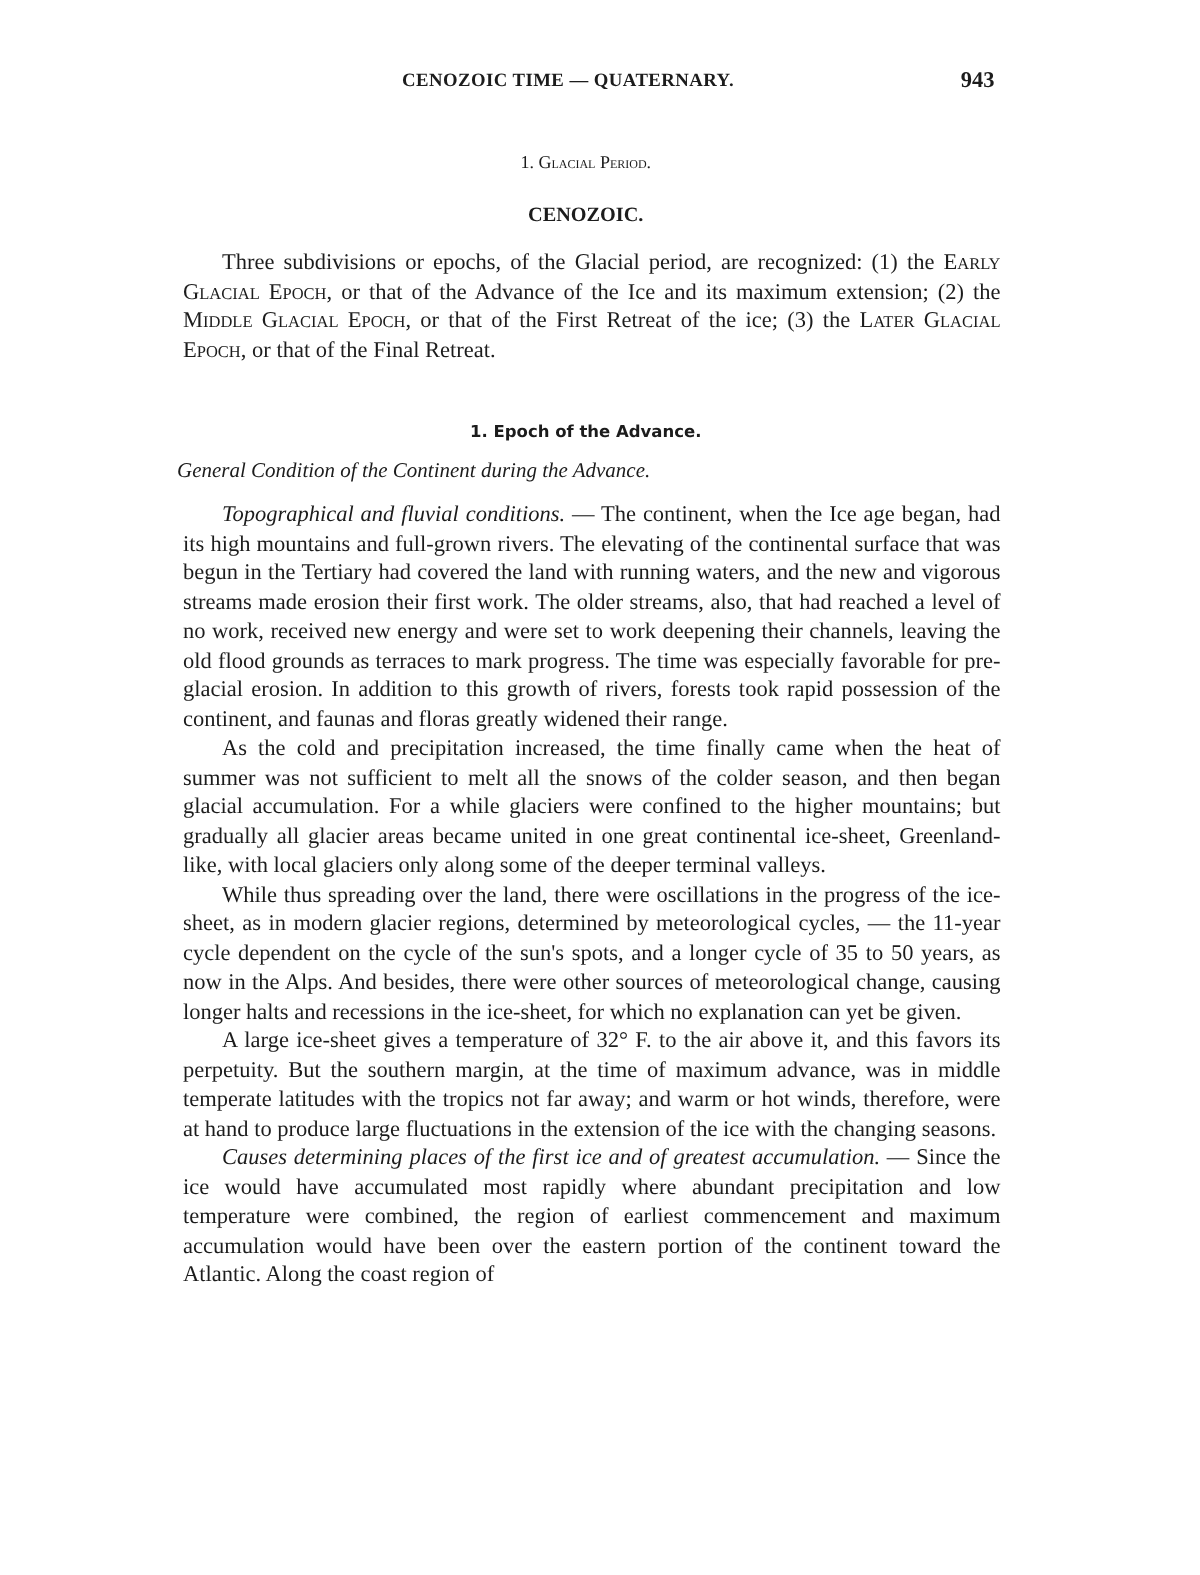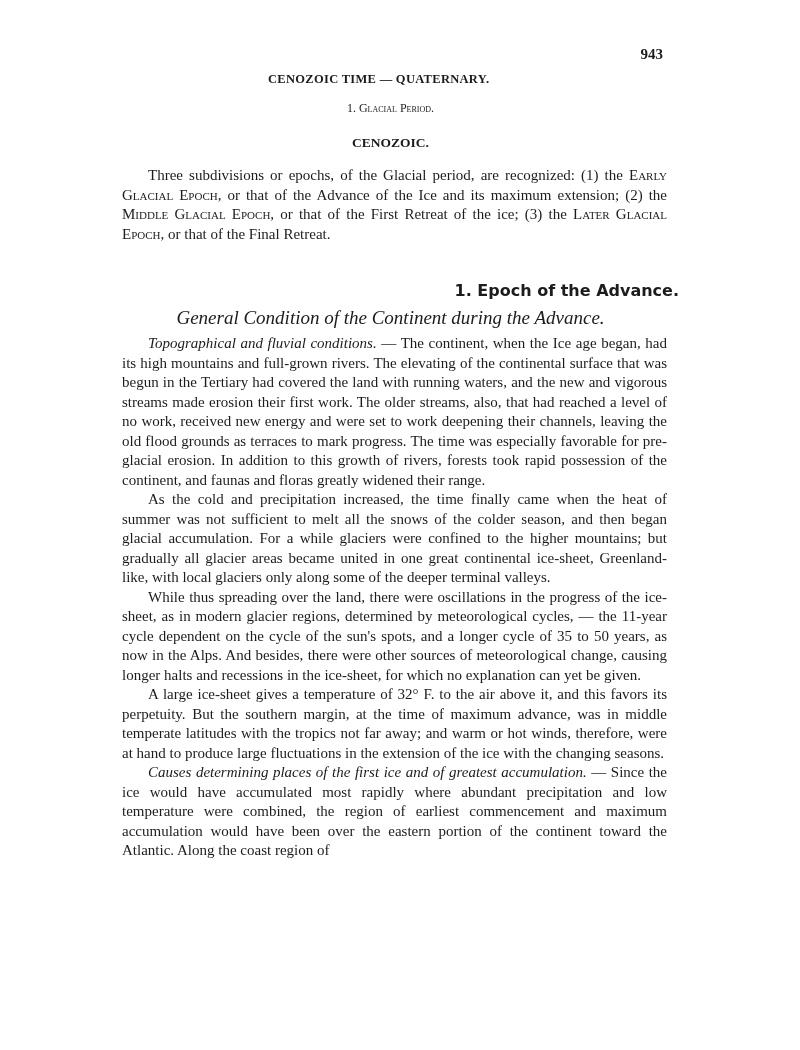--- a/index.html
+++ b/index.html
@@ -1,31 +1,31 @@
 <!DOCTYPE html>
 <html><head>
 <meta charset="utf-8">
 <style>
   html, body { margin:0; padding:0; background:#ffffff; }
   body { width:800px; height:1050px; position:relative; overflow:hidden;
          font-family:"Liberation Serif","DejaVu Serif",serif; color:#1c1c1c; }
   .page { position:absolute; left:118px; top:0; width:545px; }
   .running-head { position:absolute; top:46px; left:0; width:545px; height:20px; }
-  .running-title { position:absolute; left:150px; top:0; font-size:12.5px; font-weight:bold; letter-spacing:0.3px;margin-top:26px; }
+  .running-title { position:absolute; left:150px; top:0; font-size:12.5px; font-weight:bold; letter-spacing:0.3px; }
   .page-number { position:absolute; right:0; top:0; font-size:15px; font-weight:bold; }
   .chapter-title { position:absolute; top:101px; left:0; width:545px; text-align:center; font-size:12px; }
   .chapter-title .sc { font-variant:small-caps; }
   .region-title { position:absolute; top:135px; left:0; width:545px; text-align:center; font-size:13.5px; font-weight:bold; }
   .block { position:absolute; left:4px; width:545px; font-size:15px; line-height:19.5px; text-align:justify; }
   .block p { margin:0; text-indent:26px; }
   .sc { font-variant:small-caps; }
   .intro { top:166px; }
-  .section-heading { position:absolute; top:281px; left:16px; width:545px; text-align:right;
-        font-family:"DejaVu Sans","Liberation Sans",sans-serif; font-weight:bold; font-size:16px; }
-  .subsection-heading { position:absolute; top:307px; left:0; width:545px; text-align:center; font-style:italic; font-size:19px; }
+  .section-heading { position:absolute; top:281px; left:0; width:545px; text-align:center;
+        font-family:"DejaVu Sans","Liberation Sans",sans-serif; font-weight:bold; font-size:11px; }
+  .subsection-heading { position:absolute; top:307px; left:0; width:545px; font-style:italic; font-size:14px; }
   .body-text { top:334px; }
   .i { font-style:italic; }
 </style>
 </head>
 <body>
 
 <div class="page">
 
   <div class="running-head">
     <span class="running-title">CENOZOIC TIME — QUATERNARY.</span>

